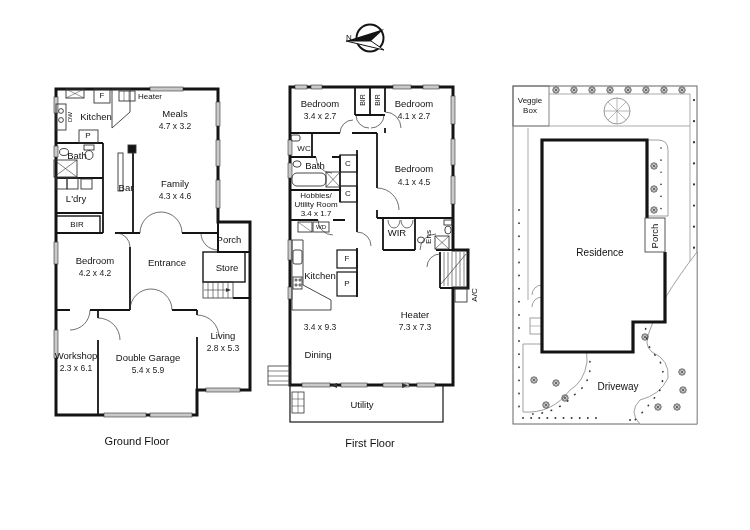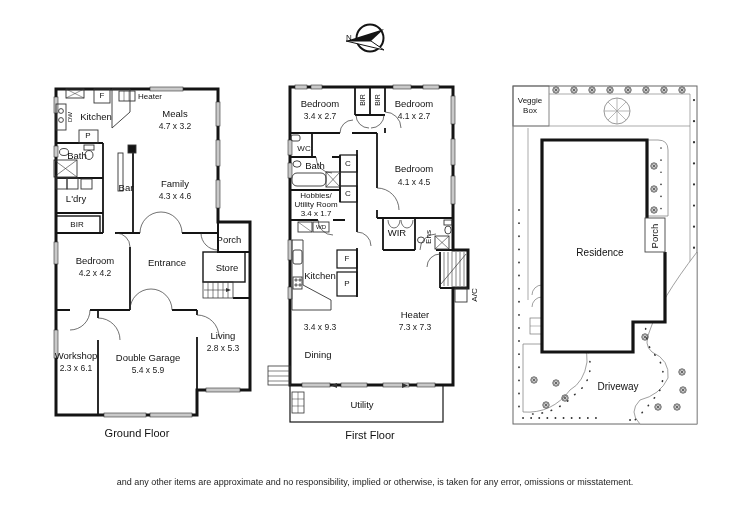--- a/index.html
+++ b/index.html
@@ -5,21 +5,21 @@
   html,body{margin:0;padding:0;background:#fff;}
   .canvas{position:relative;width:750px;height:530px;background:#fff;
           font-family:"Liberation Sans",sans-serif;overflow:hidden;}
   svg.plan{position:absolute;left:0;top:0;}
   .lbl{position:absolute;white-space:nowrap;color:#111;font-size:9.5px;line-height:1;
        transform:translate(-50%,-50%);text-align:center;}
   .dim{font-size:8.5px;color:#1c1c1c;}
   .s8{font-size:8px;}
   .s7{font-size:7px;}
   .s6{font-size:6px;}
-  .cap{font-size:11px;}
+  .cap{font-size:11px;margin-top:8px;}
   .b10{font-size:10px;}
   .rot{transform:translate(-50%,-50%) rotate(-90deg);}
   .disc{position:absolute;left:0;width:750px;text-align:center;color:#1c1c1c;
         font-size:9px;line-height:11.5px;}
 </style>
 </head>
 <body>
 
 <div class="canvas">
 
@@ -289,16 +289,15 @@
 
 <div class="lbl s8" style="left:530px;top:101px">Veggie</div>
 <div class="lbl s8" style="left:530px;top:111px">Box</div>
 <div class="lbl b10" style="left:600px;top:253px">Residence</div>
 <div class="lbl rot" style="left:655px;top:236px">Porch</div>
 <div class="lbl b10" style="left:618px;top:387px">Driveway</div>
 
 <div class="lbl s8" style="left:349px;top:38px">N</div>
 
 <div class="disc" style="top:477px">
-  <div>and any other items are approximate and no responsibility, implied or otherwise, is taken for any error, omissions or misstatement.</div>
 </div>
 
 </div>
 
 </body></html>

